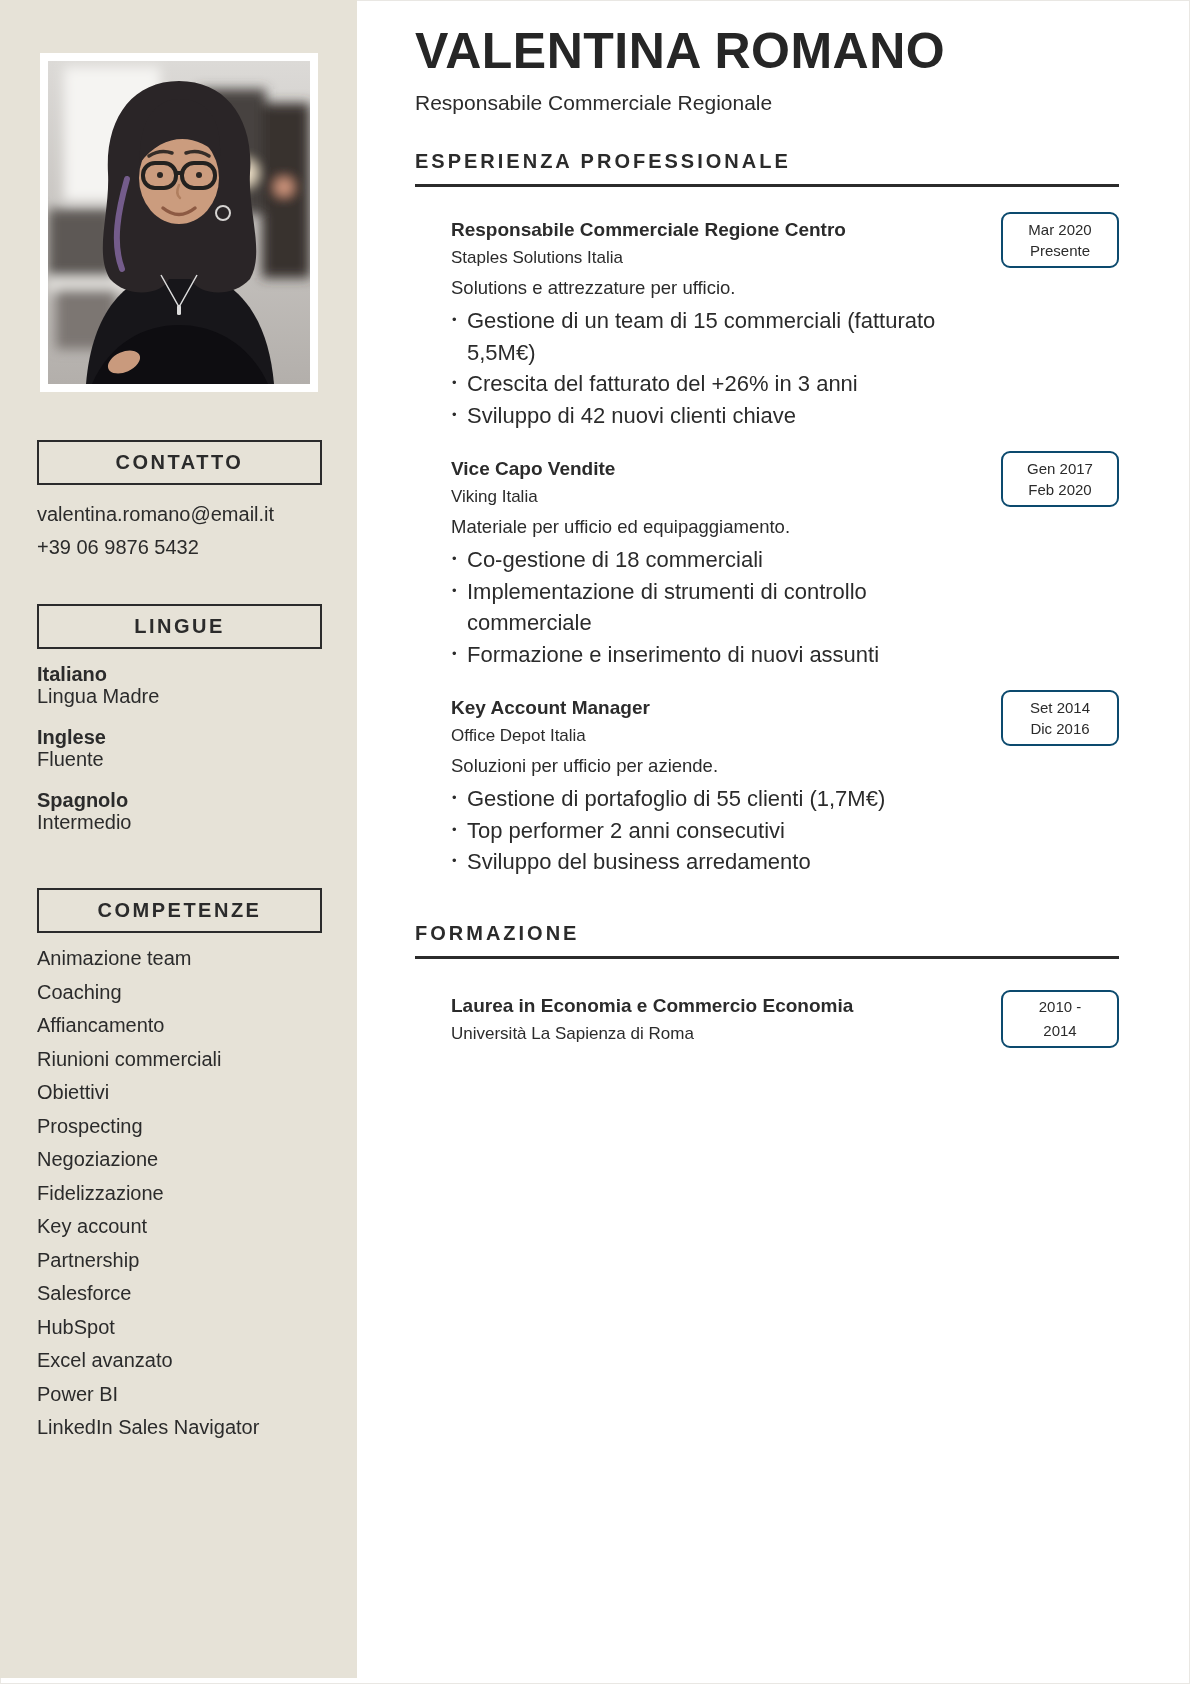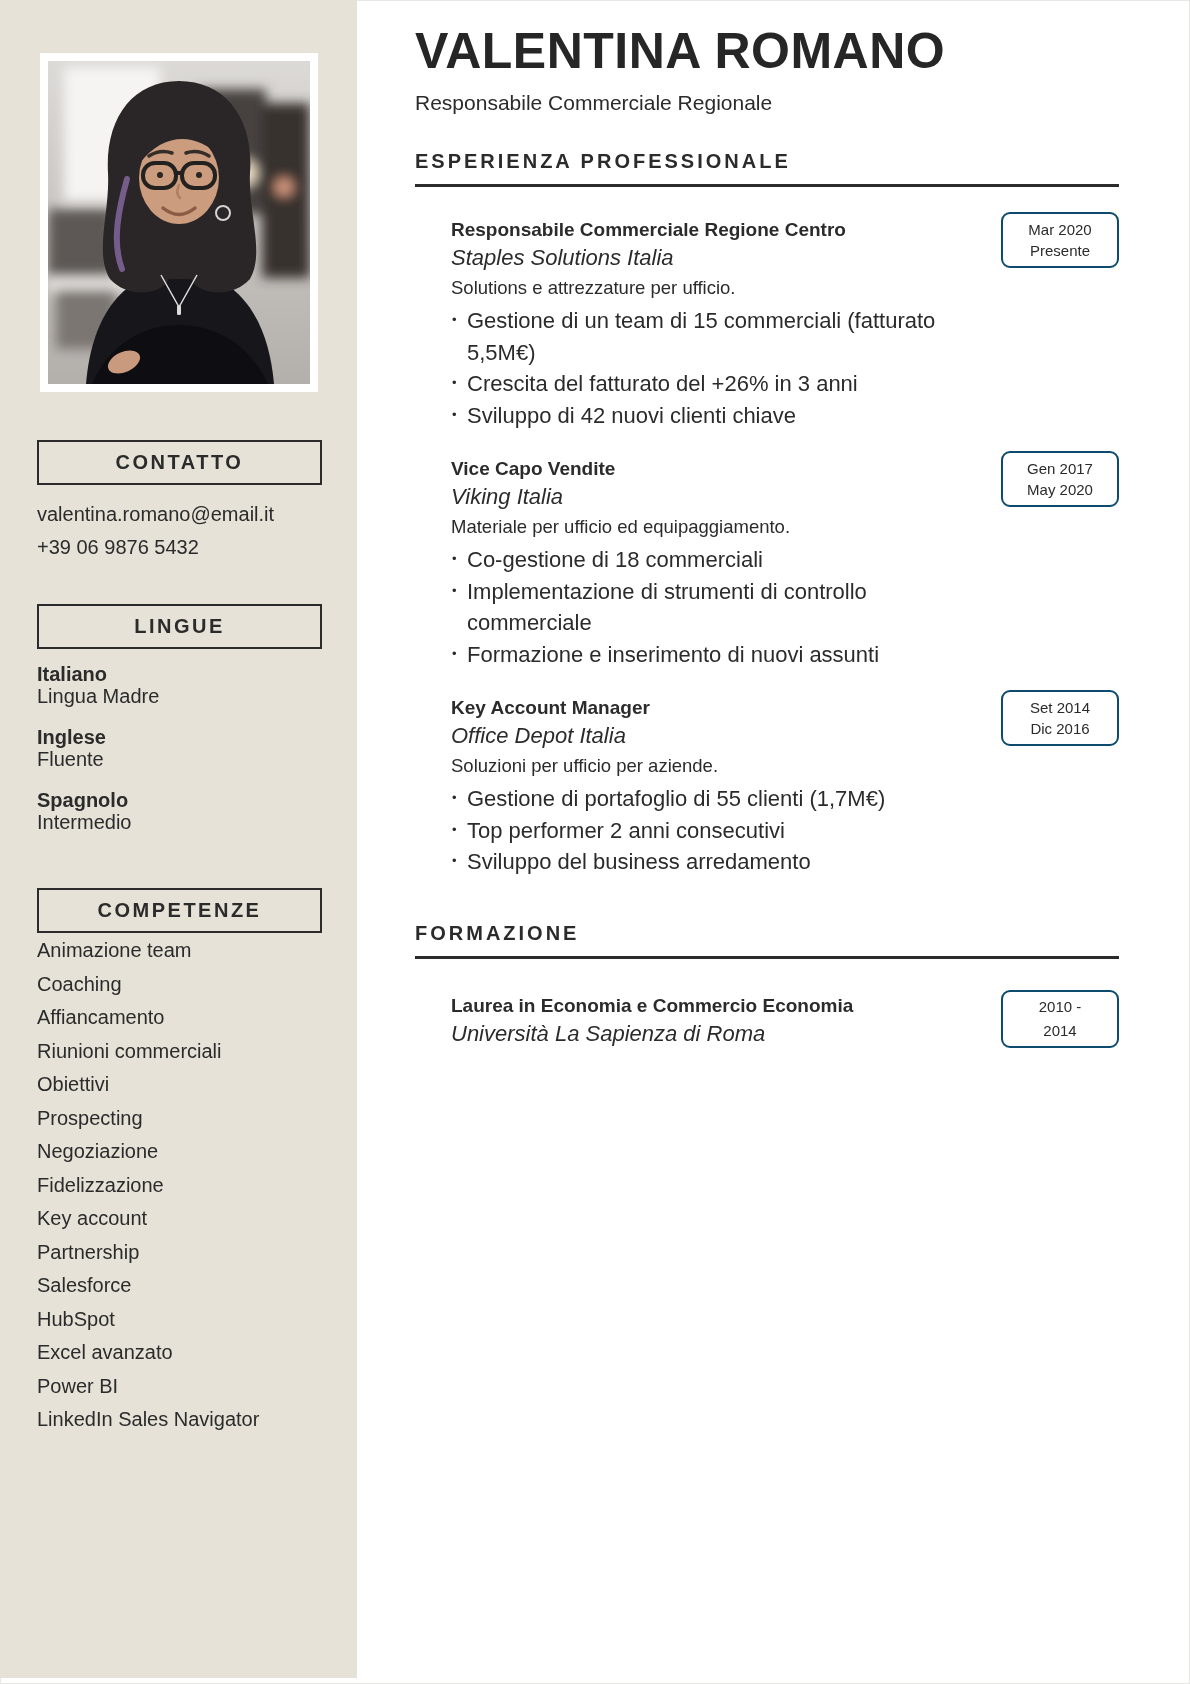--- a/index.html
+++ b/index.html
@@ -39,21 +39,21 @@
     font-size:20px; font-weight:700; letter-spacing:2.5px;
   }
   .contact-lines { margin-top:13px; font-size:20px; line-height:33px; }
 
   .side-box.lingue { margin-top:40px; }
   .lang-list { margin-top:15px; }
   .lang-item { margin-bottom:20px; font-size:20px; line-height:21.5px; }
   .lang-name { font-weight:700; }
 
   .side-box.competenze { margin-top:55px; }
-  .skill-list { margin-top:1px; }
+  .skill-list { margin-top:9px; }
   .skill-item { font-size:20px; line-height:33.5px; }
 
   
   .main {
     position:absolute; left:415px; top:0; width:704px;
   }
   .name {
     margin-top:24px;
     font-size:50px; line-height:54px;
     font-weight:900; letter-spacing:0.5px;
@@ -70,21 +70,21 @@
   .section-heading.formazione { margin-top:44px; }
 
   .entry { display:flex; justify-content:space-between; align-items:flex-start; }
   .entry.job1 { margin-top:29px; }
   .entry.job2 { margin-top:24px; }
   .entry.job3 { margin-top:24px; }
   .entry.edu  { margin-top:33px; }
 
   .entry-left { width:540px;margin-left:36px; }
   .entry-title { font-size:19px; font-weight:700; line-height:27px; }
-  .entry-company { font-size:22px; font-style:italic; line-height:30px; }
+  .entry-company { font-size:17px; line-height:30px; }
   .entry-desc { font-size:18.5px; line-height:30px; }
   .bullets { margin-top:2px; }
   .bullet { font-size:22px; line-height:31.5px; padding-left:16px; position:relative; }
   .bullet::before {
     content:"•";
     position:absolute; left:1px; top:-1px;
     font-size:13px;
   }
 
   .date-badge {
@@ -236,21 +236,21 @@
         <div class="entry-company">Viking Italia</div>
         <div class="entry-desc">Materiale per ufficio ed equipaggiamento.</div>
         <div class="bullets">
           <div class="bullet">Co-gestione di 18 commerciali</div>
           <div class="bullet">Implementazione di strumenti di controllo commerciale</div>
           <div class="bullet">Formazione e inserimento di nuovi assunti</div>
         </div>
       </div>
       <div class="date-badge">
         <div>Gen 2017</div>
-        <div>May 2020</div>
+        <div>Feb 2020</div>
       </div>
     </article>
 
     <article class="entry job3">
       <div class="entry-left">
         <div class="entry-title">Key Account Manager</div>
         <div class="entry-company">Office Depot Italia</div>
         <div class="entry-desc">Soluzioni per ufficio per aziende.</div>
         <div class="bullets">
           <div class="bullet">Gestione di portafoglio di 55 clienti (1,7M€)</div>

